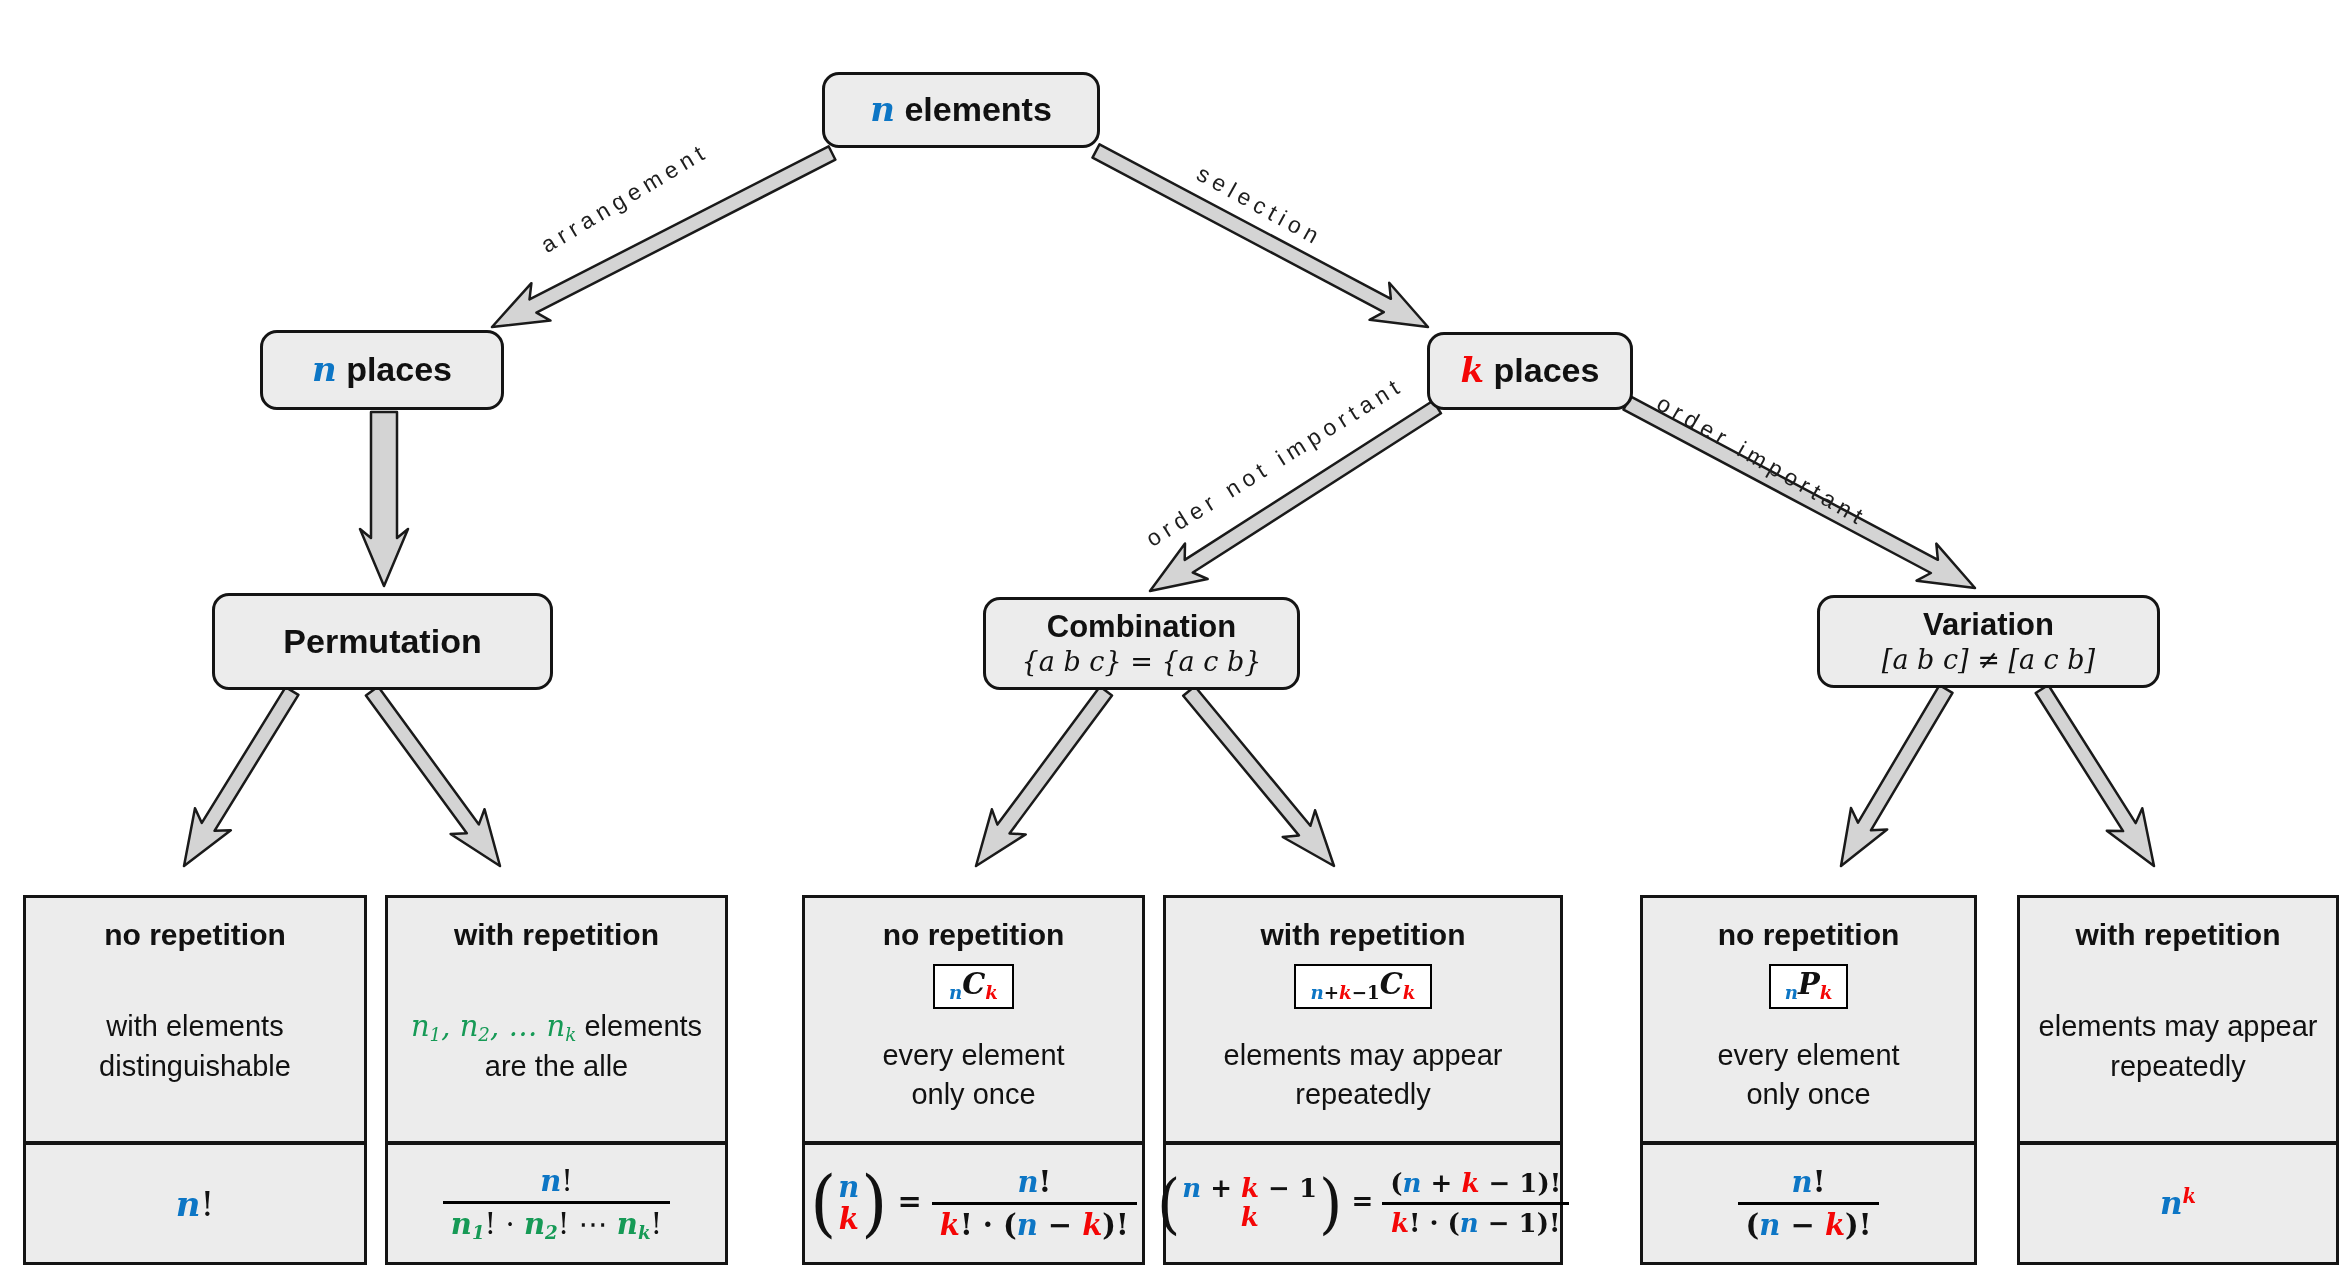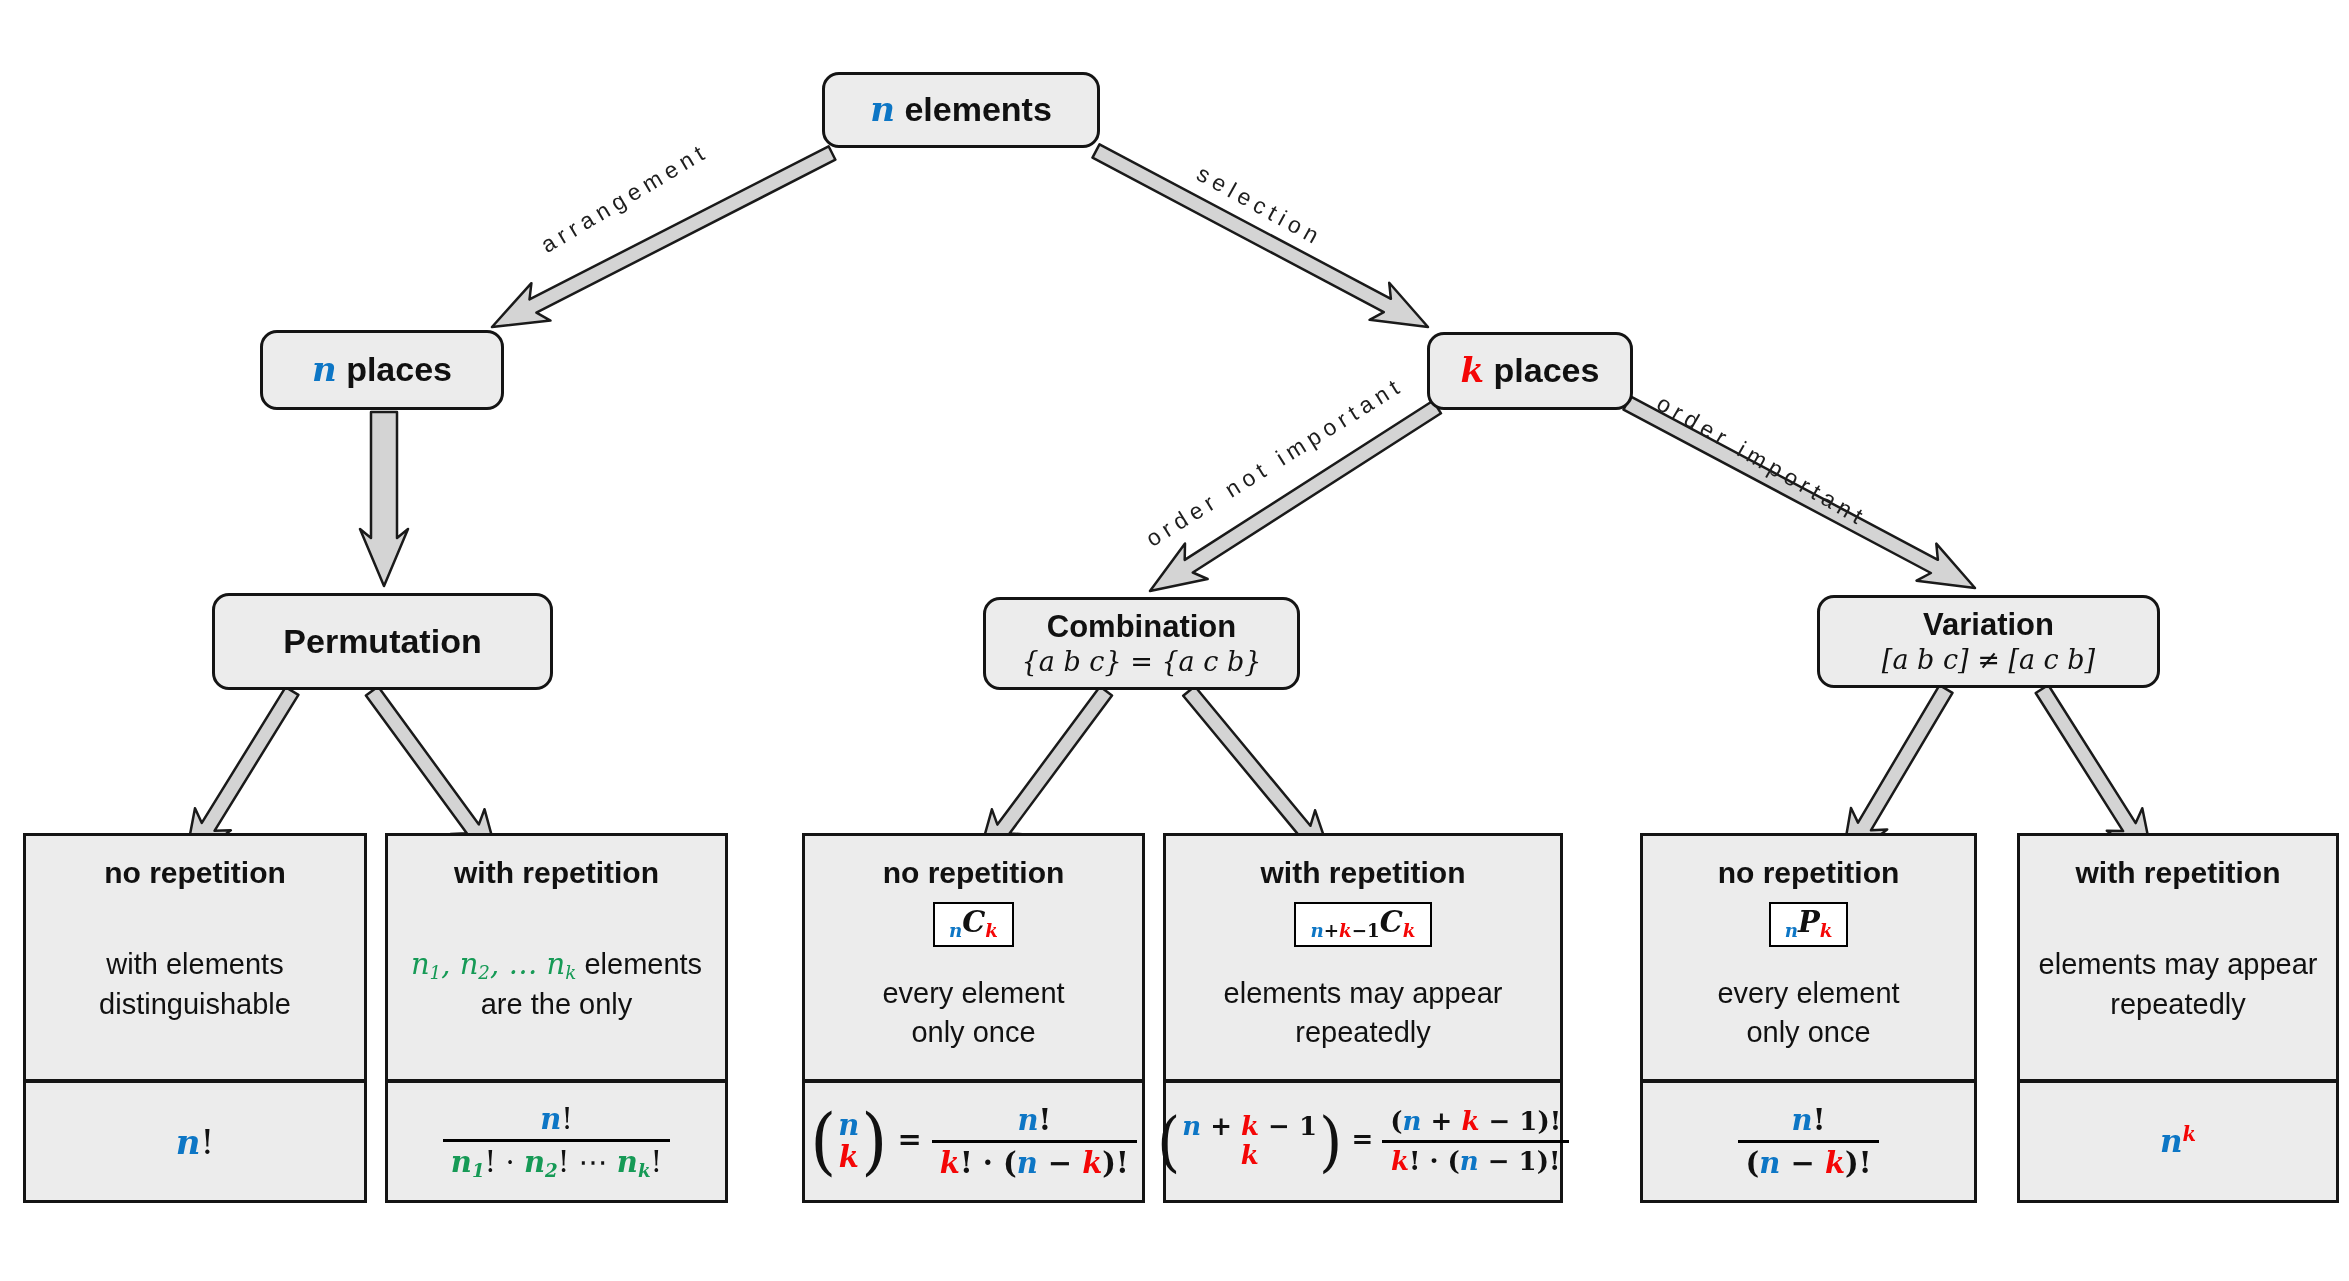--- a/index.html
+++ b/index.html
@@ -13,21 +13,21 @@
         box-sizing:border-box;display:flex;flex-direction:column;align-items:center;justify-content:center;
         font-weight:bold;font-size:34px;line-height:1.15;text-align:center;}
   .node.small-title{font-size:31px;}
   .node-sub{font-size:27px;font-weight:normal;margin-top:2px;}
 
   
   .elabel{position:absolute;white-space:nowrap;font-size:23px;letter-spacing:5.5px;color:#1e1e1e;
           transform:translate(-50%,-50%) rotate(var(--rot,0deg));}
 
   
-  .leaf{position:absolute;top:833px;height:370px;background:var(--boxfill,#ececec);border:3px solid #141414;
+  .leaf{position:absolute;top:895px;height:370px;background:var(--boxfill,#ececec);border:3px solid #141414;
         box-sizing:border-box;display:flex;flex-direction:column;}
   .leaf-top{height:247px;box-sizing:border-box;border-bottom:4px solid #141414;
             display:flex;flex-direction:column;align-items:center;}
   .leaf-header{margin-top:20px;font-weight:bold;font-size:30px;}
   .leaf-badge{margin-top:12px;border:2.5px solid #000;background:#fff;padding:1px 14px 3px;font-size:29px;line-height:1.2;}
   .leaf-mid{flex:1;display:flex;flex-direction:column;justify-content:center;text-align:center;
             font-size:29px;line-height:1.35;}
   .leaf-formula{flex:1;display:flex;align-items:center;justify-content:center;font-size:31px;}
   .leaf-formula.f-sm{font-size:29px;}
   .leaf-formula.f-xs{font-size:26px;}
@@ -113,21 +113,21 @@
       </div>
     </div>
     <div class="leaf-formula" style="font-size:34px" data-math="leaves.0.formula"><span class="mrow"><span class="mv c-b">n</span><span class="mp">!</span></span></div>
   </div>
 
   <div class="leaf" style="left:385px;width:343px">
     <div class="leaf-top">
       <div class="leaf-header">with repetition</div>
       <div class="leaf-mid">
         <div class="body-line" data-math="leaves.1.body.0"><span class="mrow"><span class="mi c-g">n</span><span class="mi c-g sub">1</span><span class="mi c-g">, </span><span class="mi c-g">n</span><span class="mi c-g sub">2</span><span class="mi c-g">, … </span><span class="mi c-g">n</span><span class="mi c-g sub">k</span><span> elements</span></span></div>
-        <div class="body-line" data-math="leaves.1.body.1"><span class="mrow"><span>are the only</span></span></div>
+        <div class="body-line" data-math="leaves.1.body.1"><span class="mrow"><span>are the alle</span></span></div>
       </div>
     </div>
     <div class="leaf-formula f-sm" data-math="leaves.1.formula"><span class="frac"><span class="mrow num"><span class="mv c-b">n</span><span class="mp">!</span></span><span class="mrow den"><span class="mv c-g">n</span><span class="mv c-g sub">1</span><span class="mp">! · </span><span class="mv c-g">n</span><span class="mv c-g sub">2</span><span class="mp">! ⋯ </span><span class="mv c-g">n</span><span class="mv c-g sub">k</span><span class="mp">!</span></span></span></div>
   </div>
 
   <div class="leaf" style="left:802px;width:343px">
     <div class="leaf-top">
       <div class="leaf-header">no repetition</div>
       <div class="leaf-badge" data-math="leaves.2.badge"><span class="mrow"><span class="mv c-b sub">n</span><span class="mv">C</span><span class="mv c-r sub">k</span></span></div>
       <div class="leaf-mid">

